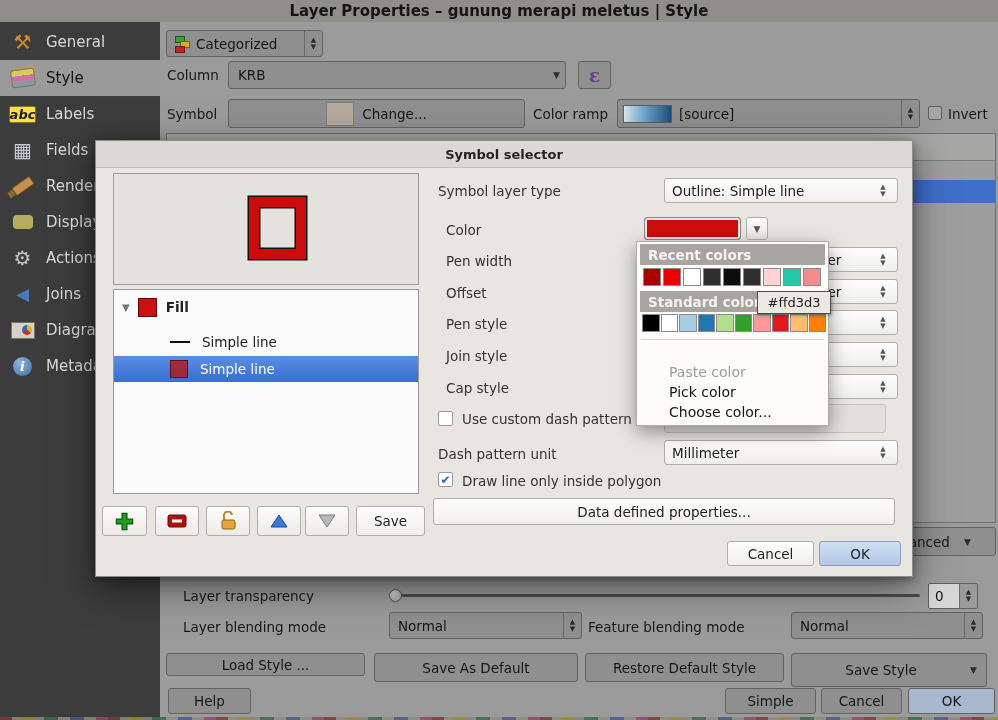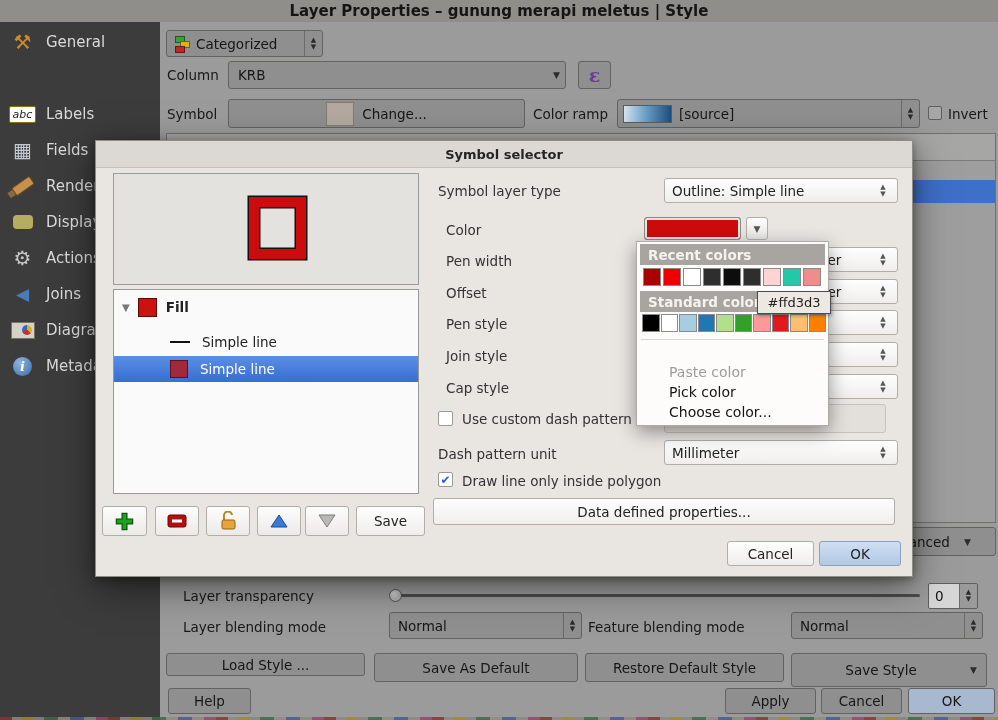--- a/index.html
+++ b/index.html
@@ -17,22 +17,22 @@
   .sidebar{left:0;top:22px;width:160px;height:698px;background:#3c3c3c;}
   .side-item{position:absolute;left:0;width:160px;height:36px;display:flex;
     align-items:center;gap:10px;padding-left:9px;box-sizing:border-box;
     color:#d9d9d9;font-size:15px;}
   .side-item.sel{background:#9a9a9a;color:#121212;}
   .sicon{width:27px;height:27px;display:flex;align-items:center;justify-content:center;flex:0 0 27px;}
   .ic-general{font-size:20px;color:#cf8a2e;}
   .ic-style{width:22px;height:16px;border-radius:3px;transform:rotate(-8deg);
     background:linear-gradient(180deg,#d8cc58 0 34%,#cf6fae 34% 67%,#8899a8 67%);
     border:1px solid #7a7466;box-shadow:2px -3px 0 -1px #c09a62;}
-  .ic-labels{width:26px;height:15px;background:#ffffff;border:1px solid #857312;border-radius:2px;
-    font-size:11px;font-weight:normal;color:#1c1c1c;display:flex;align-items:center;justify-content:center;}
+  .ic-labels{width:26px;height:15px;background:#fde047;border:1px solid #857312;border-radius:2px;
+    font-size:13px;font-weight:bold;color:#1c1c1c;display:flex;align-items:center;justify-content:center;}
   .ic-fields{font-size:20px;color:#c3cad2;}
   .ic-render{width:20px;height:8px;background:#c89050;border:1px solid #6b4a1c;border-radius:2px;transform:rotate(-35deg);box-shadow:-8px 0 0 -2px #8a6a3a;}
   .ic-display{width:20px;height:14px;background:#b5ad62;border-radius:4px;position:relative;}
   .ic-display::after{content:"";position:absolute;left:3px;bottom:-5px;border:5px solid transparent;border-top-color:#b5ad62;border-left-width:3px;border-right-width:3px;}
   .ic-actions{font-size:20px;color:#c8c8c8;}
   .ic-joins{font-size:17px;color:#4a7ab8;}
   .ic-diagrams{width:22px;height:15px;background:#d6d2ca;border:1px solid #77736b;position:relative;}
   .ic-diagrams::after{content:"";position:absolute;right:2px;top:2px;width:10px;height:10px;border-radius:50%;
     background:conic-gradient(#d8b028 0 130deg,#c23028 130deg 240deg,#3868b0 240deg);}
   .ic-metadata{width:19px;height:19px;border-radius:50%;background:radial-gradient(circle at 35% 30%,#8fb4e0,#3b6ea8);
@@ -127,20 +127,26 @@
 
   <div class="abs titlebar">
     <span>Layer Properties – gunung merapi meletus | Style</span>
   </div>
 
   <div class="abs sidebar">
     <div class="side-item" style="top:2px">
         <span class="sicon ic-general">⚒</span>
         <span>General</span>
       </div>
+    <div class="side-item sel" style="top:38px">
+        <span class="sicon">
+          <i class="ic-style"></i>
+        </span>
+        <span>Style</span>
+      </div>
     <div class="side-item" style="top:74px">
         <span class="sicon">
           <i class="ic-labels">abc</i>
         </span>
         <span>Labels</span>
       </div>
     <div class="side-item" style="top:110px">
         <span class="sicon ic-fields">▦</span>
         <span>Fields</span>
       </div>
@@ -251,21 +257,21 @@
     </div>
   <div class="abs dbtn" style="left:791px;top:653px;width:196px;height:34px">
     <span style="flex:1;text-align:center">Save Style</span>
     <span style="font-size:9px;margin-right:9px;color:#2b2b2b">▼</span>
   </div>
 
   <div class="abs dbtn" style="left:168px;top:688px;width:83px;height:26px">
       <span>Help</span>
     </div>
   <div class="abs dbtn" style="left:725px;top:688px;width:91px;height:26px">
-      <span>Apply</span>
+      <span>Simple</span>
     </div>
   <div class="abs dbtn" style="left:821px;top:688px;width:81px;height:26px">
       <span>Cancel</span>
     </div>
   <div class="abs dbtn okblue" style="left:908px;top:688px;width:87px;height:26px">
       <span>OK</span>
     </div>
 
   <div class="abs noise"></div>
 

